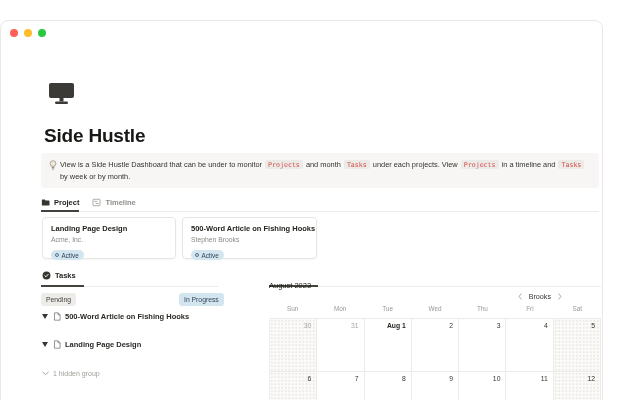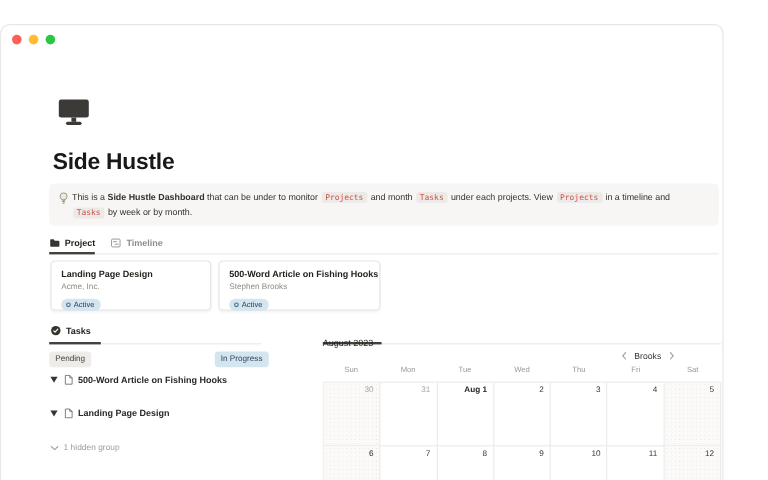--- a/index.html
+++ b/index.html
@@ -12,21 +12,21 @@
   .dot{width:8px;height:8px;border-radius:50%;}
 
   
   .page-icon{position:absolute;left:47px;top:60px;}
   .page-title{position:absolute;left:43px;top:104px;font-size:19px;font-weight:700;color:#191816;letter-spacing:-0.2px;}
 
   
   .callout{position:absolute;left:40px;top:132px;width:558px;height:35px;background:#f7f6f4;border-radius:4px;}
   .callout .bulb{position:absolute;left:8px;top:7px;}
   .callout-text{position:absolute;left:19px;top:5.5px;width:527px;font-size:7.4px;line-height:11.5px;color:#34322d;}
-  .callout-text .b{font-weight:700;}
+  .callout-text .b{font-weight:400;}
   .callout-text code{font-family:"DejaVu Sans Mono","Liberation Mono",monospace;font-size:6.6px;color:#d44c47;
        background:#eceae7;border-radius:2px;padding:0.5px 3px;margin:0 1px;}
 
   
   .tab{display:inline-flex;align-items:center;gap:4px;font-size:7.5px;font-weight:600;cursor:default;}
   .tab.active{color:#211f1c;}
   .tab.inactive{color:#8f8d88;}
   .tabline{position:absolute;height:1px;background:#ececea;}
   .tabline .seg{position:absolute;left:0;top:-1px;height:2px;background:#44423d;}
 
@@ -101,21 +101,21 @@
   <div class="page-title">Side Hustle</div>
 
   <div class="callout">
     <div class="bulb">
       <svg width="8" height="11" viewBox="0 0 8 11">
         <circle cx="4" cy="3.6" r="2.9" fill="#efe9da" stroke="#9a968c" stroke-width="0.8"></circle>
         <rect x="2.7" y="6.8" width="2.6" height="1.6" rx="0.5" fill="#9a968c"></rect>
         <rect x="3.1" y="8.8" width="1.8" height="0.9" rx="0.45" fill="#9a968c"></rect>
       </svg>
     </div>
-    <div class="callout-text"><span>This is a </span><span class="b">Side Hustle Dashboard</span><span> that can be under to monitor </span><code>Projects</code><span> and month </span><code>Tasks</code><span> under each projects. View </span><code>Projects</code><span> in a timeline and </span><code>Tasks</code><span> by week or by month.</span></div>
+    <div class="callout-text"><span>View is a </span><span class="b">Side Hustle Dashboard</span><span> that can be under to monitor </span><code>Projects</code><span> and month </span><code>Tasks</code><span> under each projects. View </span><code>Projects</code><span> in a timeline and </span><code>Tasks</code><span> by week or by month.</span></div>
   </div>
 
   <div class="tabs-row1">
     <div class="tab active">
       <span>
         <svg width="9" height="9" viewBox="0 0 16 16">
             <path d="M1.5 3.6 A1.1 1.1 0 0 1 2.6 2.5 h4 l1.6 2 h5.8 a1.1 1.1 0 0 1 1.1 1.1 v6.8 a1.1 1.1 0 0 1 -1.1 1.1 h-11.4 a1.1 1.1 0 0 1 -1.1 -1.1 z" fill="#37352f"></path>
           </svg>
       </span>
       <span>Project</span>

